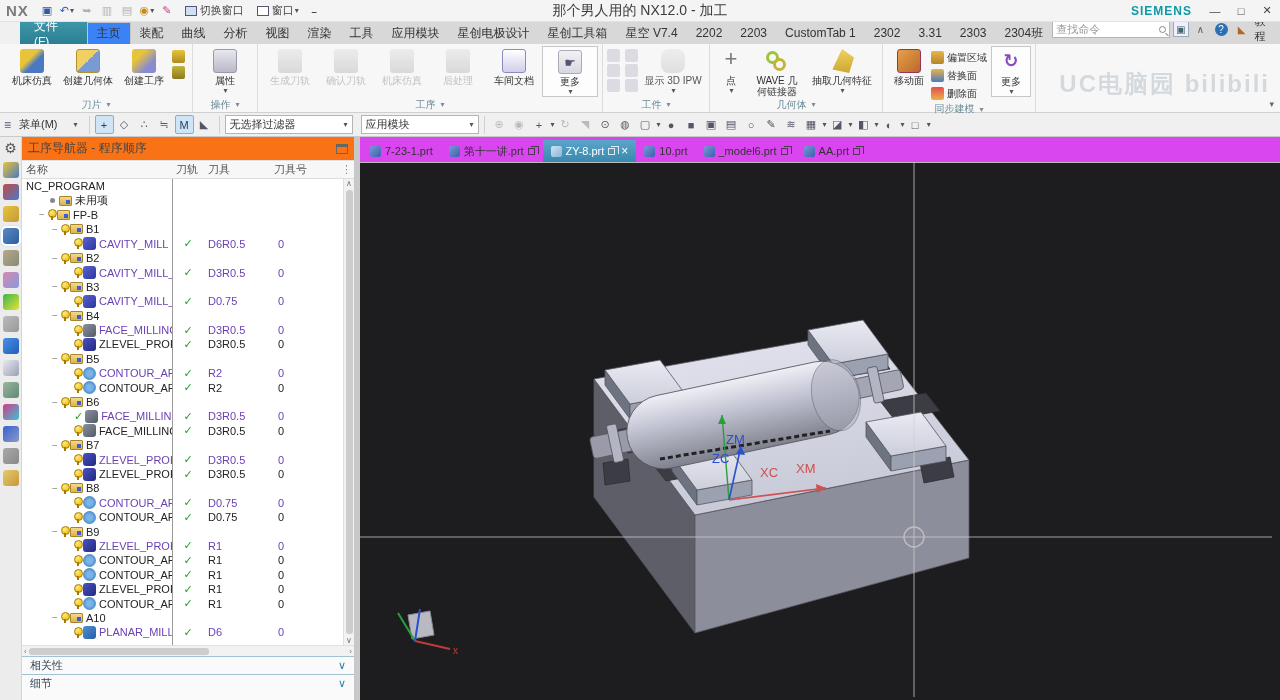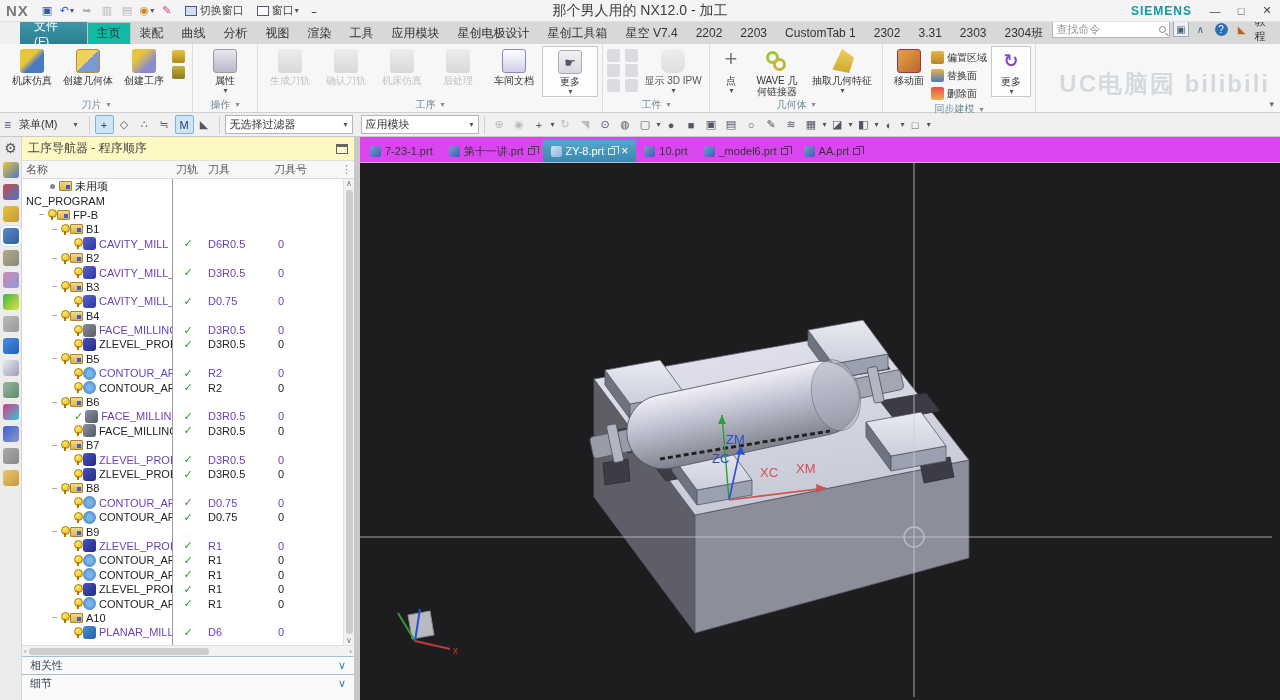--- a/index.html
+++ b/index.html
@@ -17,21 +17,21 @@
   .qa-btn .bx { width:12px; height:10px; border:1px solid #557; background:#cfe0f0; margin-right:3px; }
   .win-title { position:absolute; left:0; right:0; text-align:center; font-size:14px; color:#3c3c3c; pointer-events:none; }
   .tb-right { margin-left:auto; display:flex; align-items:center; height:100%; }
   .siemens { color:#0f9aa5; font-weight:bold; font-size:12px; letter-spacing:1px; margin-right:10px; }
   .winctl { width:26px; height:100%; display:flex; align-items:center; justify-content:center; color:#444; font-size:11px; }
 
   
   .menurow { height:22px; background:#d8d8d8; display:flex; align-items:flex-end;margin-left:20px; }
   .file-btn { background:linear-gradient(#3d96a8,#2b7f92); color:#fff; font-size:12px; padding:3px 14px; height:22px; display:flex; align-items:center; }
   .mtab { padding:3px 9px; height:22px; display:flex; align-items:center; color:#333; cursor:default; white-space:nowrap; }
-  .mtab.active { background:#14b8a6; border:1px solid #c5c5c5; border-bottom:none; }
+  .mtab.active { background:#3b82f6; border:1px solid #c5c5c5; border-bottom:none; }
   .menurow-right { margin-left:auto; display:flex; align-items:center; padding-right:4px; }
   .findbox { width:120px; height:17px; background:#fff; border:1px solid #b5b5b5; display:flex; align-items:center; padding:0 3px; color:#9a9a9a; font-size:11px; }
   .mag { width:7px; height:7px; border:1px solid #888; border-radius:50%; position:relative; margin-left:auto; }
   .mag::after { content:""; position:absolute; width:4px; height:1px; background:#888; transform:rotate(45deg); left:5px; top:7px; }
   .mini-ic { width:18px; height:16px; display:flex; align-items:center; justify-content:center; margin-left:3px; font-size:10px; color:#466; }
   .help-circ { width:13px; height:13px; border-radius:50%; background:#2b6fb5; color:#fff; font-size:10px; display:flex; align-items:center; justify-content:center; }
   .tut { font-size:11px; color:#333; margin-left:4px; }
 
   
   .ribbon { height:69px; background:#f7f7f7; display:flex; border-bottom:1px solid #d0d0d0; position:relative; }
@@ -76,21 +76,21 @@
   .uselect .dd { margin-left:auto; }
 
   
   .main { flex:1; display:flex; min-height:0; background:#c8c8c8; }
   .leftstrip { width:22px; background:#ececec; border-right:1px solid #d5d5d5; display:flex; flex-direction:column; align-items:center; padding-top:3px; gap:6px; }
   .lsic { width:16px; height:16px; border-radius:3px; }
   .lsic.sel { outline:2px solid #fff; box-shadow:0 0 0 3px #d5e6f2; }
   .lsic.gear { background:none; color:#555; font-size:14px; line-height:16px; text-align:center; }
 
   .navigator { width:338px; background:#fff; display:flex; flex-direction:column; border-right:6px solid #c8c8c8; }
-  .nav-title { height:24px; background:#fef9c3; display:flex; align-items:center; padding:0 6px; color:#444; border-bottom:1px solid #e0e0e0; }
+  .nav-title { height:24px; background:#f97316; display:flex; align-items:center; padding:0 6px; color:#444; border-bottom:1px solid #e0e0e0; }
   .float-ic { margin-left:auto; width:12px; height:10px; border:1px solid #666; border-top-width:3px; }
   .nav-cols { height:18px; display:flex; background:#f7f7f7; border-bottom:1px solid #ddd; color:#555; font-size:11px; align-items:center; position:relative; }
   .nav-cols .c { padding-left:4px; }
   .c-name { width:150px; } .c-path { width:32px; } .c-tool { width:66px; } .c-tno { flex:1; }
   .col-menu { position:absolute; right:2px; color:#888; }
   .treewrap { flex:1; position:relative; overflow:hidden; display:flex; }
   .tree { flex:1; position:relative; }
   .tree::after { content:""; position:absolute; left:150px; top:0; bottom:0; width:1px; background:#9a9a9a; }
   .trow { height:14.4px; display:flex; align-items:center; font-size:11px; white-space:nowrap; }
   .tname { width:150px; display:flex; align-items:center; overflow:hidden; flex:0 0 auto; }
@@ -452,33 +452,33 @@
       <div class="nav-cols">
         <span class="c c-name">名称</span>
         <span class="c c-path">刀轨</span>
         <span class="c c-tool">刀具</span>
         <span class="c c-tno">刀具号</span>
         <span class="col-menu">⋮</span>
       </div>
       <div class="treewrap">
         <div class="tree" id="tree">
             <div class="trow">
-              <div class="tname" style="padding-left: 17px;">
-                <span class="exp"></span>
-                <span class="dotm"></span>
-                <span class="fold"></span>
-                <span style="color: rgb(34, 34, 34);">未用项</span>
-              </div>
-              <div class="tpath"></div>
-              <div class="ttool" style="color: rgb(34, 34, 34);"></div>
-              <div class="ttno" style="color: rgb(34, 34, 34);"></div>
-            </div>
-            <div class="trow">
               <div class="tname" style="padding-left: 4px;">
                 <span style="color: rgb(34, 34, 34);">NC_PROGRAM</span>
+              </div>
+              <div class="tpath"></div>
+              <div class="ttool" style="color: rgb(34, 34, 34);"></div>
+              <div class="ttno" style="color: rgb(34, 34, 34);"></div>
+            </div>
+            <div class="trow">
+              <div class="tname" style="padding-left: 17px;">
+                <span class="exp"></span>
+                <span class="dotm"></span>
+                <span class="fold"></span>
+                <span style="color: rgb(34, 34, 34);">未用项</span>
               </div>
               <div class="tpath"></div>
               <div class="ttool" style="color: rgb(34, 34, 34);"></div>
               <div class="ttno" style="color: rgb(34, 34, 34);"></div>
             </div>
             <div class="trow">
               <div class="tname" style="padding-left: 17px;">
                 <span class="exp">−</span>
                 <span class="pin"></span>
                 <span class="fold"></span>

